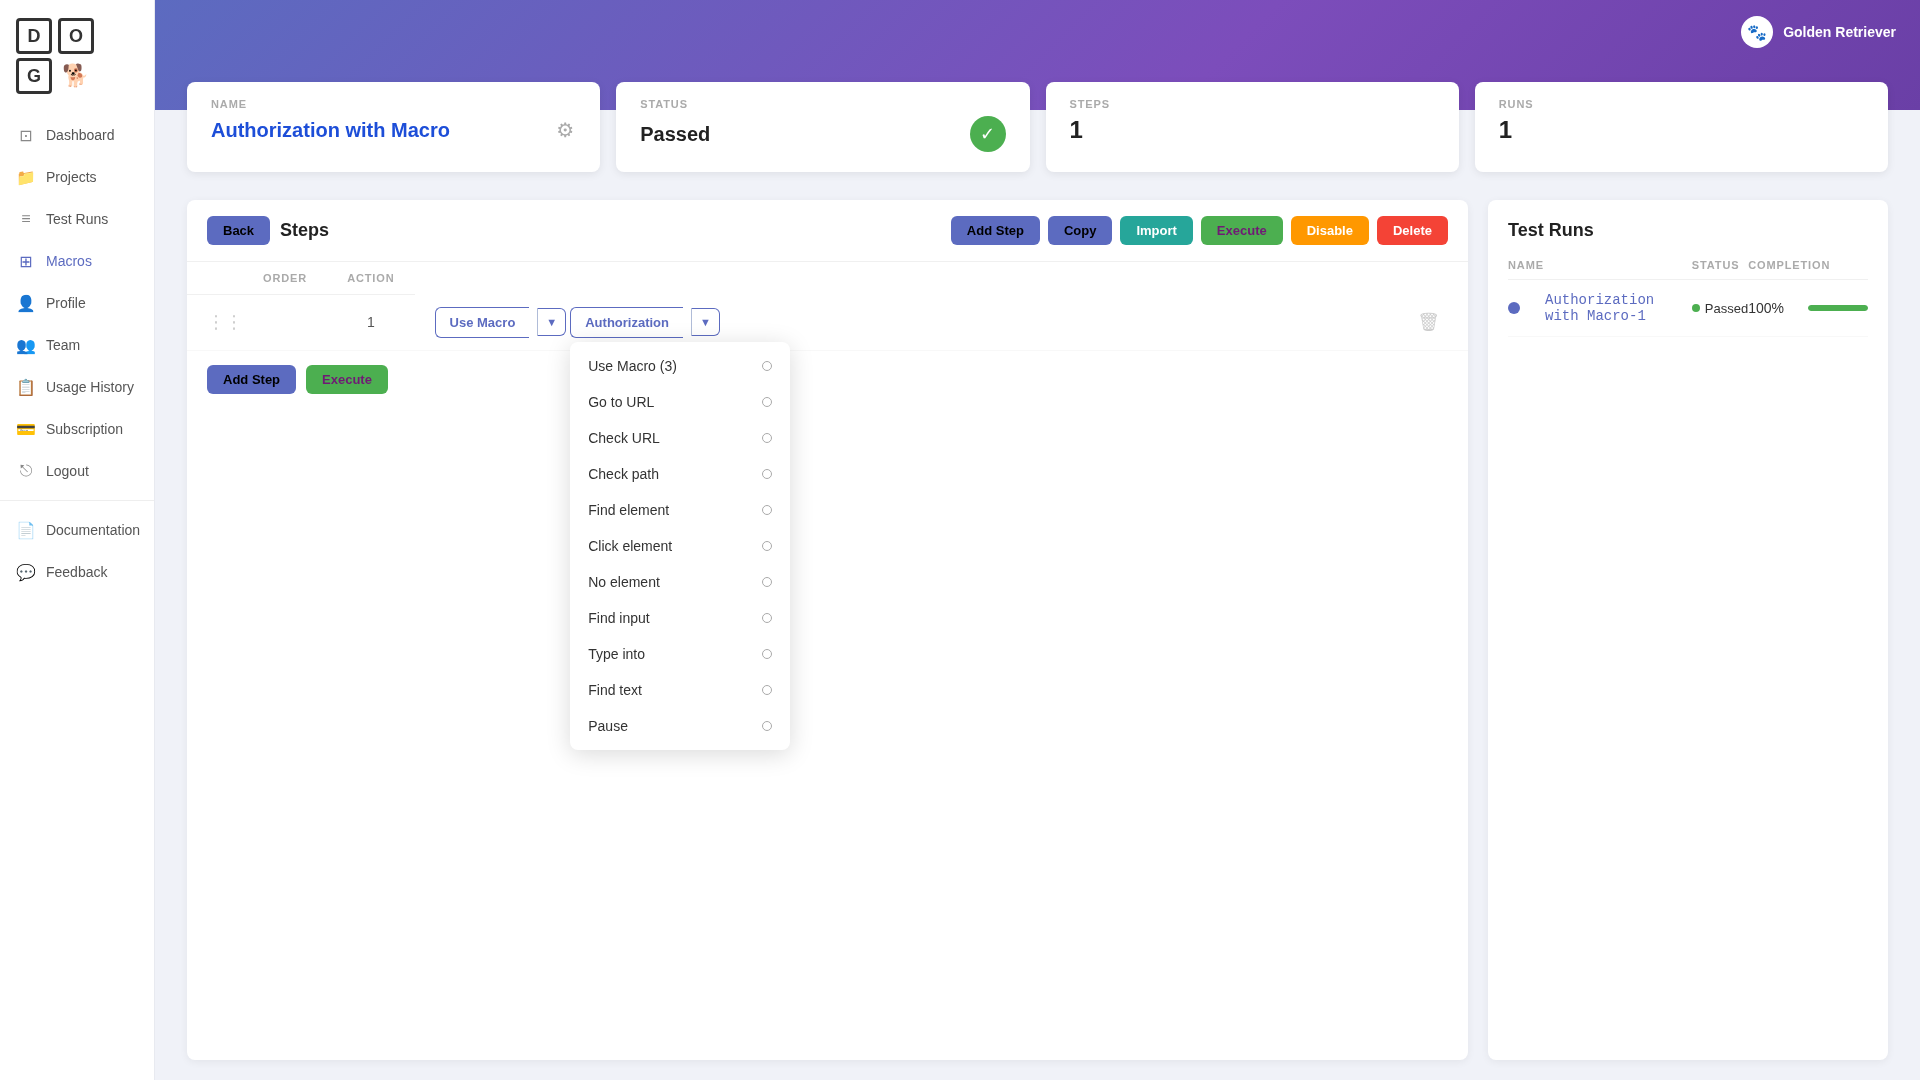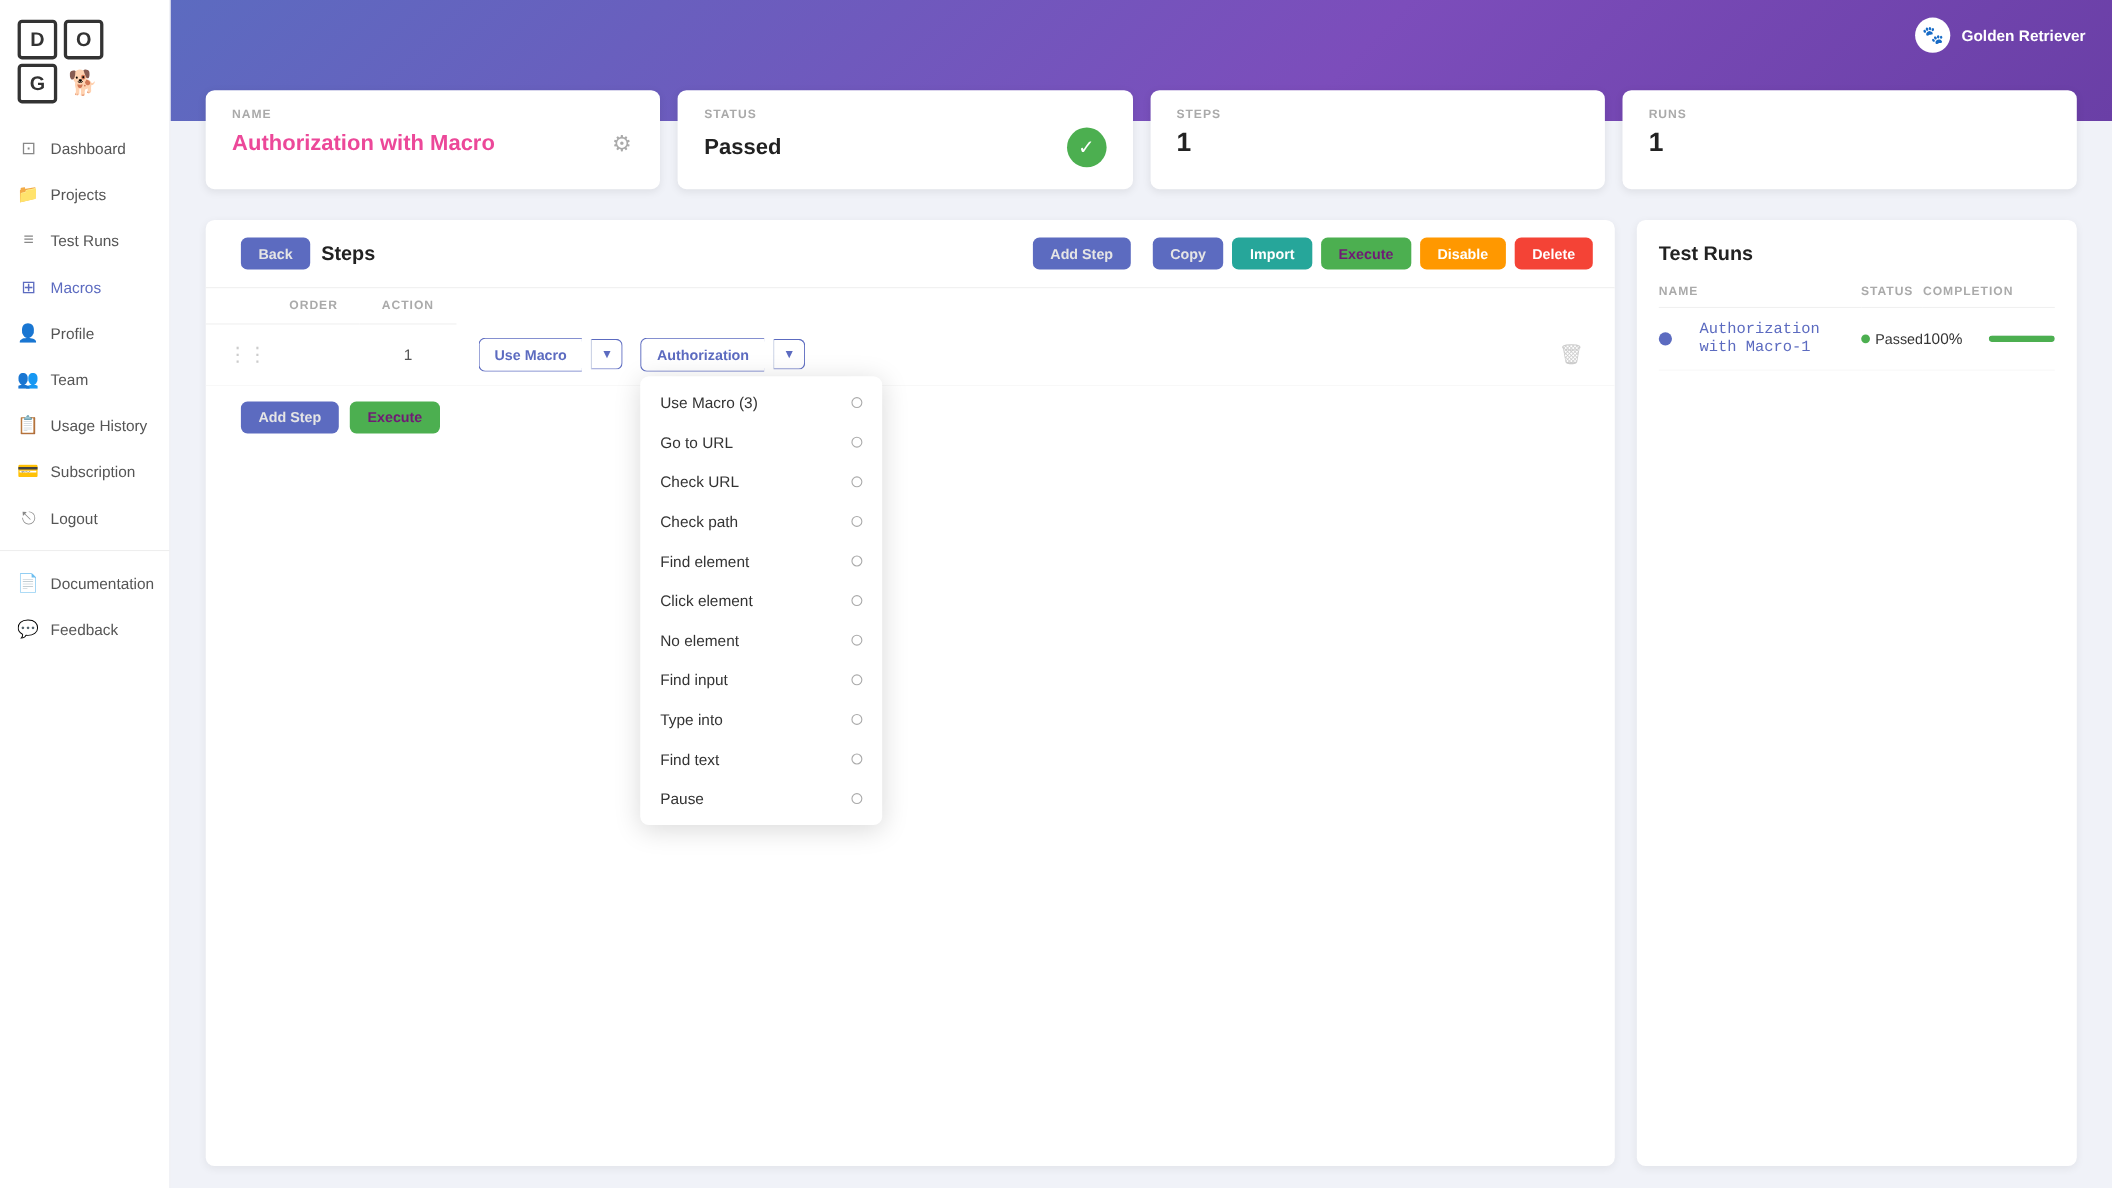--- a/index.html
+++ b/index.html
@@ -142,21 +142,21 @@
       color: #222;
     }
     .info-card-name-row {
       display: flex;
       align-items: center;
       justify-content: space-between;
     }
     .info-card-name-text {
       font-size: 20px;
       font-weight: 700;
-      color: #ec4899;
+      color: #1d4ed8;
     }
     .gear-btn {
       background: none;
       border: none;
       cursor: pointer;
       color: #aaa;
       font-size: 20px;
       padding: 2px;
     }
     .status-row {
@@ -232,21 +232,21 @@
       align-items: center;
     }
     .action-btn {
       border: none;
       border-radius: 6px;
       padding: 7px 16px;
       font-size: 13px;
       font-weight: 600;
       cursor: pointer;
     }
-    .btn-blue { background: #5c6bc0; color: #e5e5e5; margin-left: 12px; }
+    .btn-blue { background: #5c6bc0; color: #000000; }
     .btn-teal { background: #26a69a; color: #fff; }
     .btn-green { background: #4caf50; color: #701a75; }
     .btn-orange { background: #ff9800; color: #fff; }
     .btn-red { background: #f44336; color: #fff; }
 
     
     .steps-table {
       width: 100%;
       border-collapse: collapse;
     }
@@ -438,21 +438,21 @@
     .progress-bar-fill {
       height: 100%;
       background: #4caf50;
       border-radius: 3px;
     }
 
     
     .step-row {
       display: flex;
       align-items: center;
-      gap: 16px;
+      gap: 4px;
     }
     .step-actions-group {
       display: flex;
       gap: 8px;
       align-items: center;
       position: relative;
     }
   </style>
 </head>
 <body>

